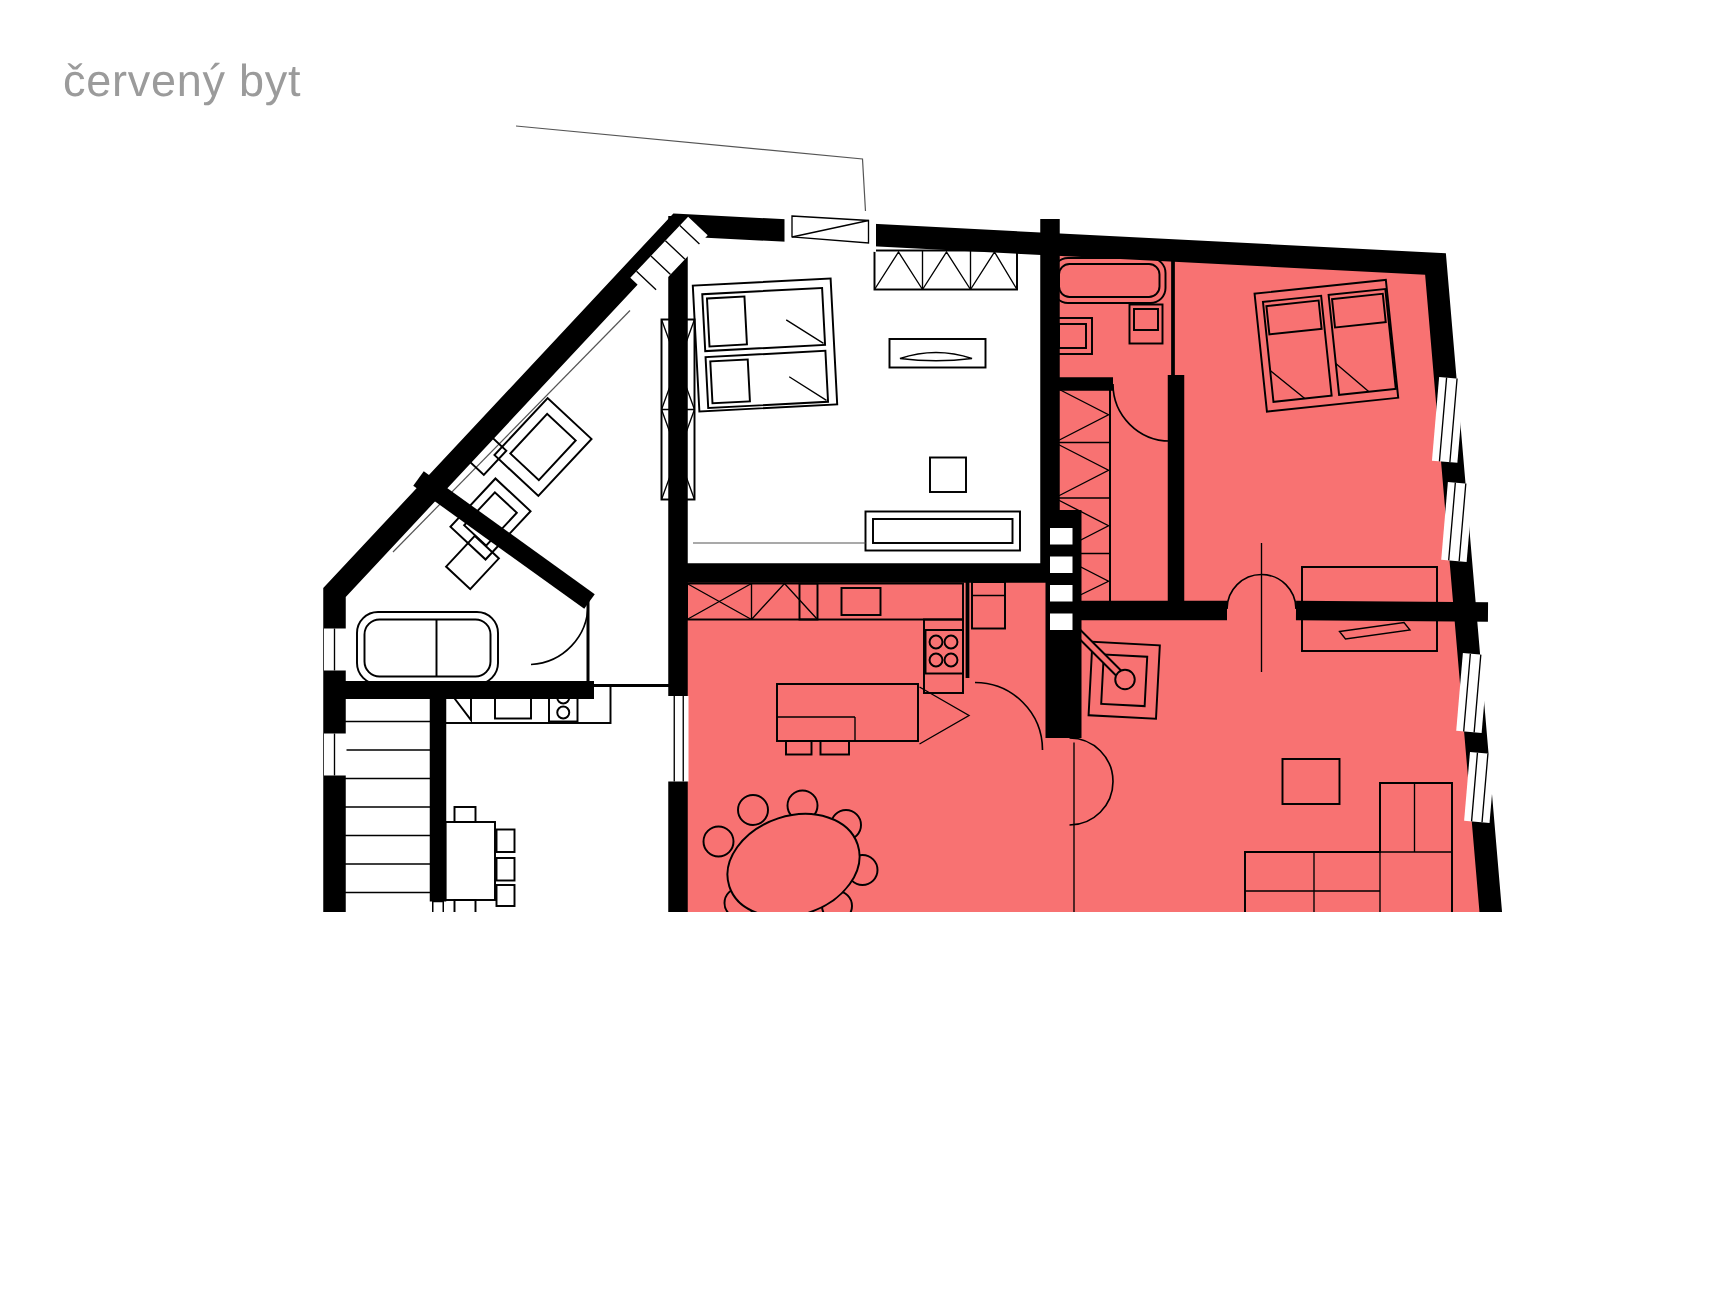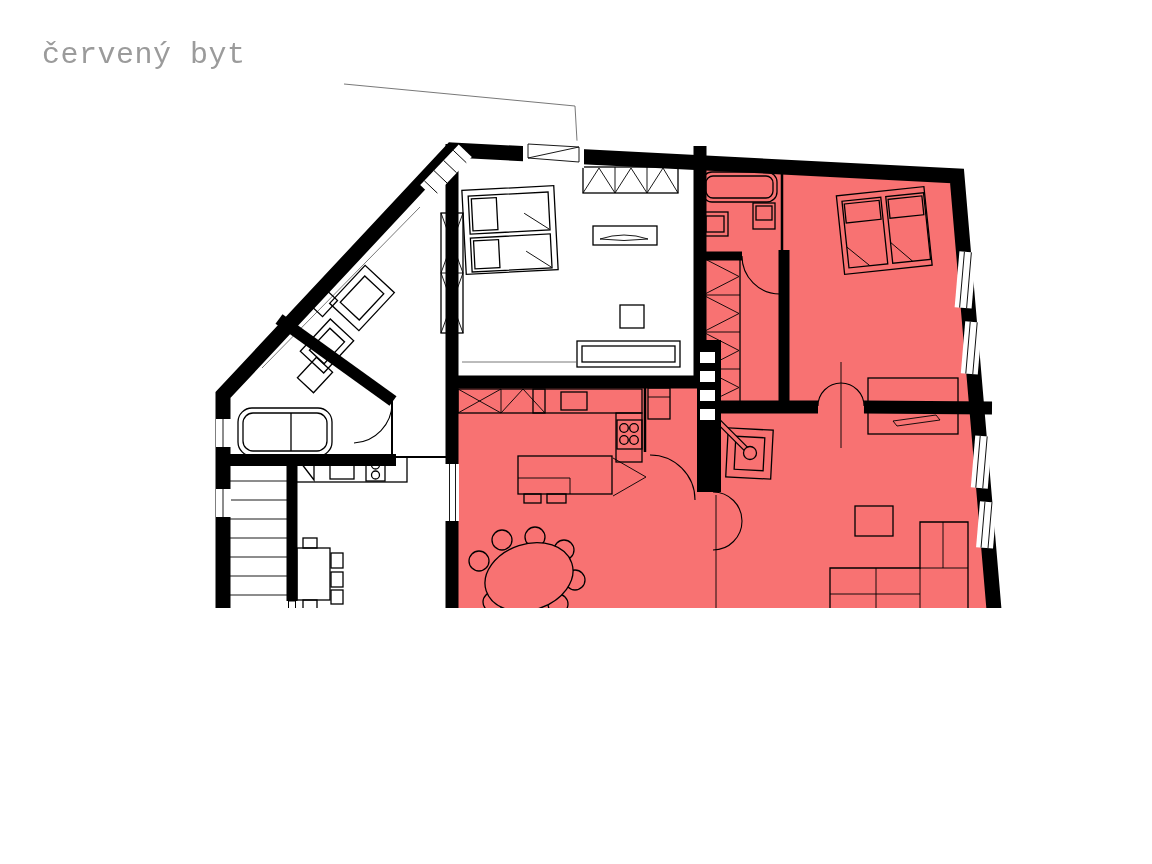--- a/index.html
+++ b/index.html
@@ -1,17 +1,17 @@
 <!DOCTYPE html>
 <html><head>
 <meta charset="utf-8">
 <style>
   html,body{margin:0;padding:0;background:#fff;}
   #stage{position:relative;width:1152px;height:608px;background:#fff;overflow:hidden;
-         font-family:Liberation Mono, monospace;}
+         font-family:Liberation Sans, sans-serif;}
   #plan-title{position:absolute;left:42px;top:38px;font-size:30px;font-weight:400;
               color:#9b9b9b;letter-spacing:0.5px;}
   svg{position:absolute;left:0;top:0;}
   .f{fill:none;stroke:#000;stroke-width:1.3;}
   .t{fill:none;stroke:#000;stroke-width:0.9;}
   .g{fill:none;stroke:#555;stroke-width:0.8;}
   .w{fill:none;stroke:#000;}
   .o{fill:#fff;stroke:none;}
   .dl{fill:#fff;stroke:#000;stroke-width:1;}
   .arc{fill:none;stroke:#000;stroke-width:1.1;}

